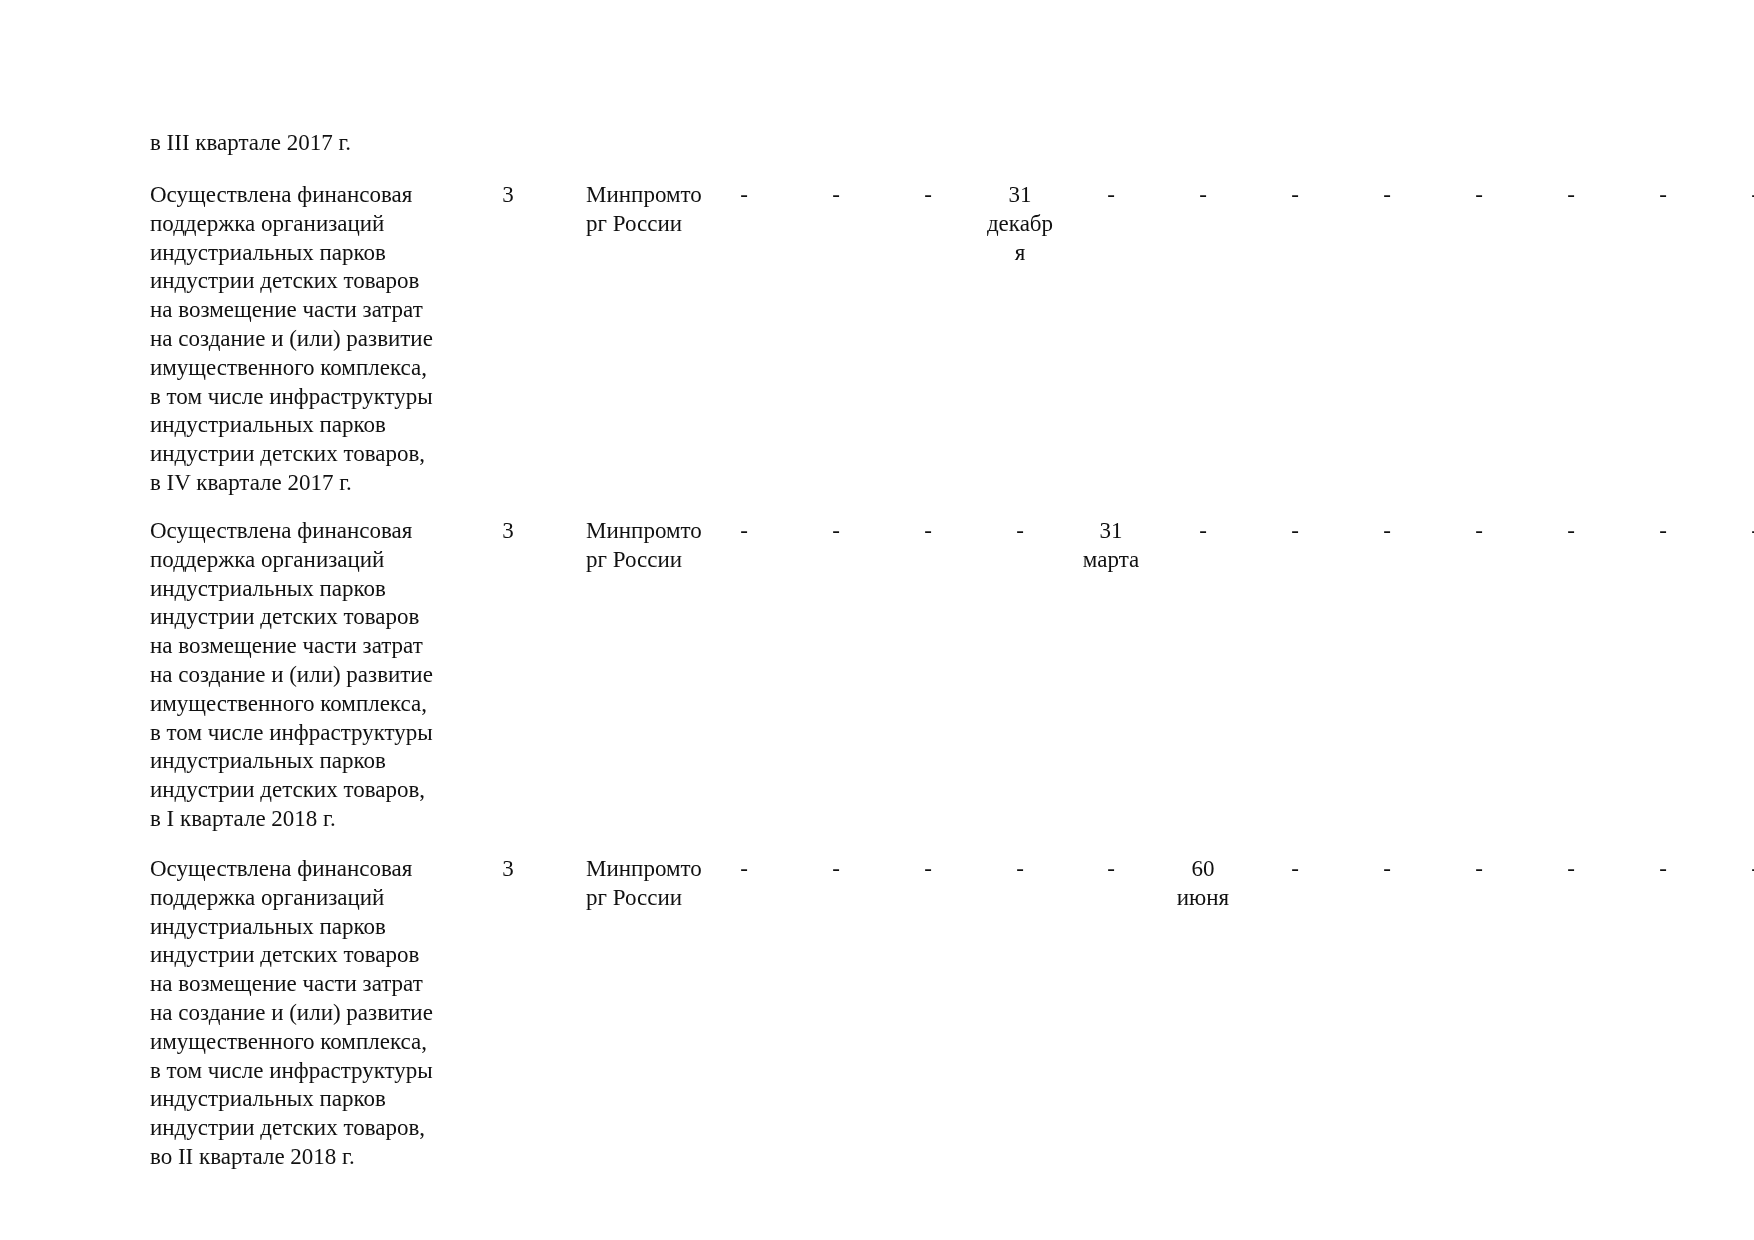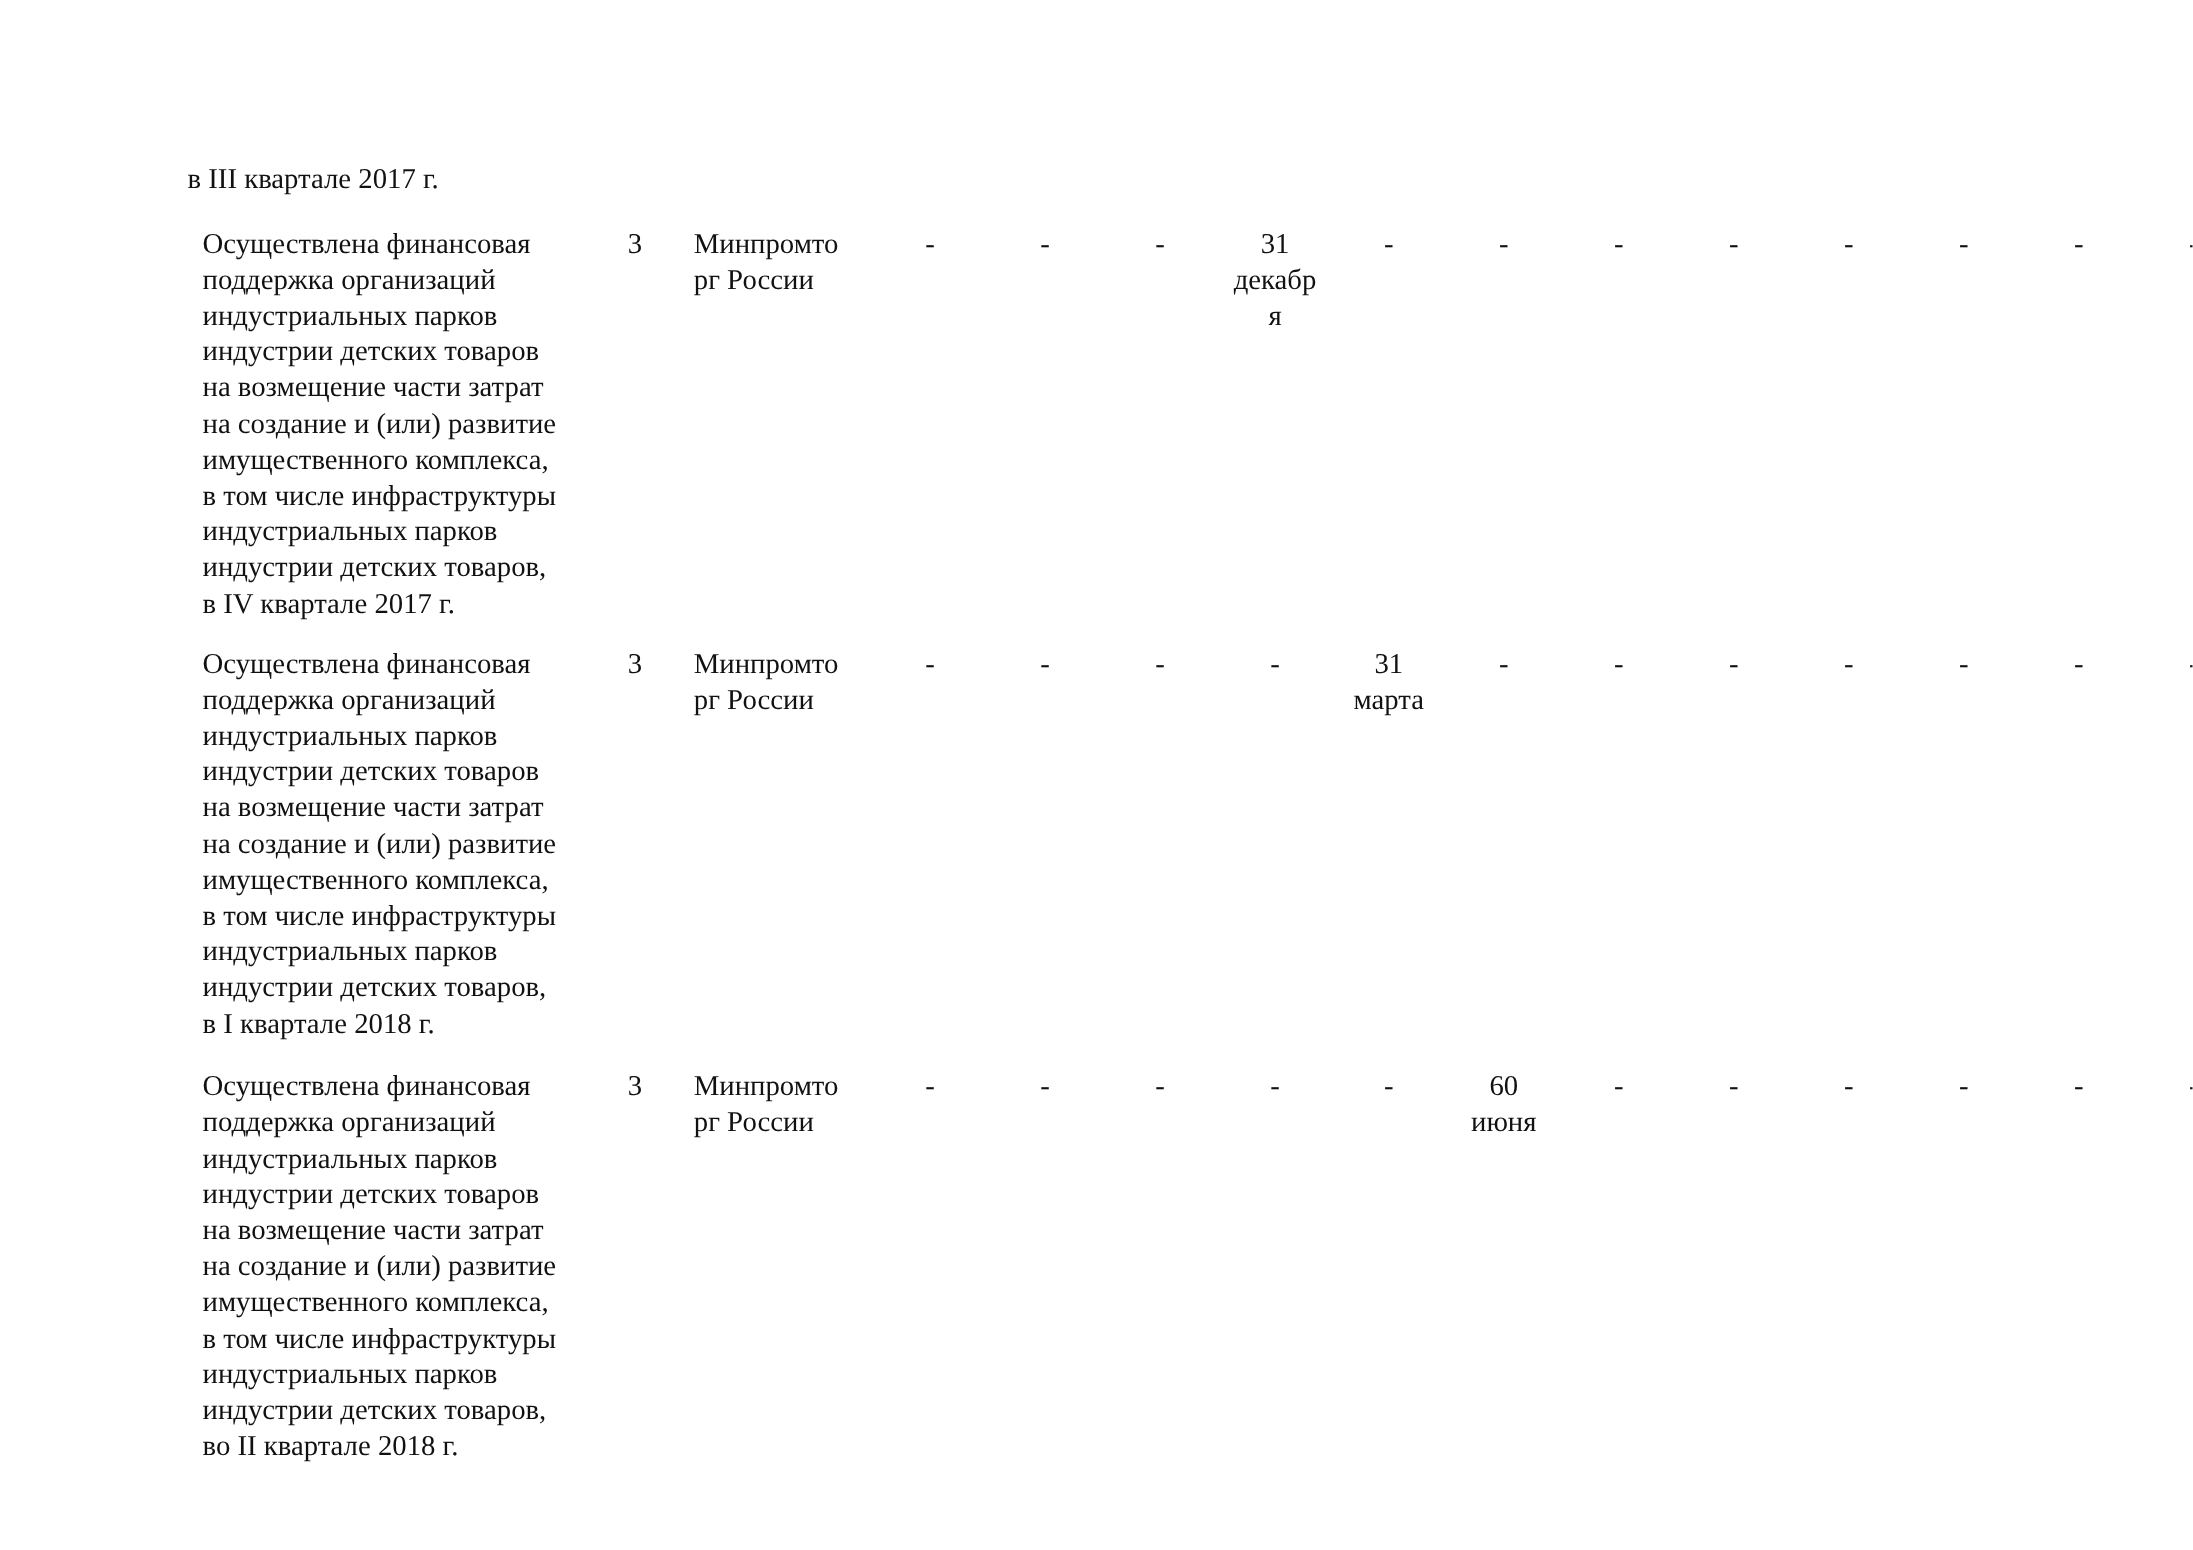--- a/index.html
+++ b/index.html
@@ -32,31 +32,30 @@
   .row {
     position: absolute;
     left: 0;
     width: 1754px;
   }
   .desc {
     position: absolute;
     left: 150px;
     width: 320px;
     white-space: pre-line;
-    margin-left: 12px;
   }
   .num {
     position: absolute;
     left: 495px;
     width: 26px;
     text-align: center;
   }
   .resp {
     position: absolute;
-    left: 555px;
+    left: 586px;
     width: 140px;
     white-space: pre-line;
   }
   .cell {
     position: absolute;
     top: 0;
     width: 92px;
     text-align: center;
     white-space: pre-line;
   }

